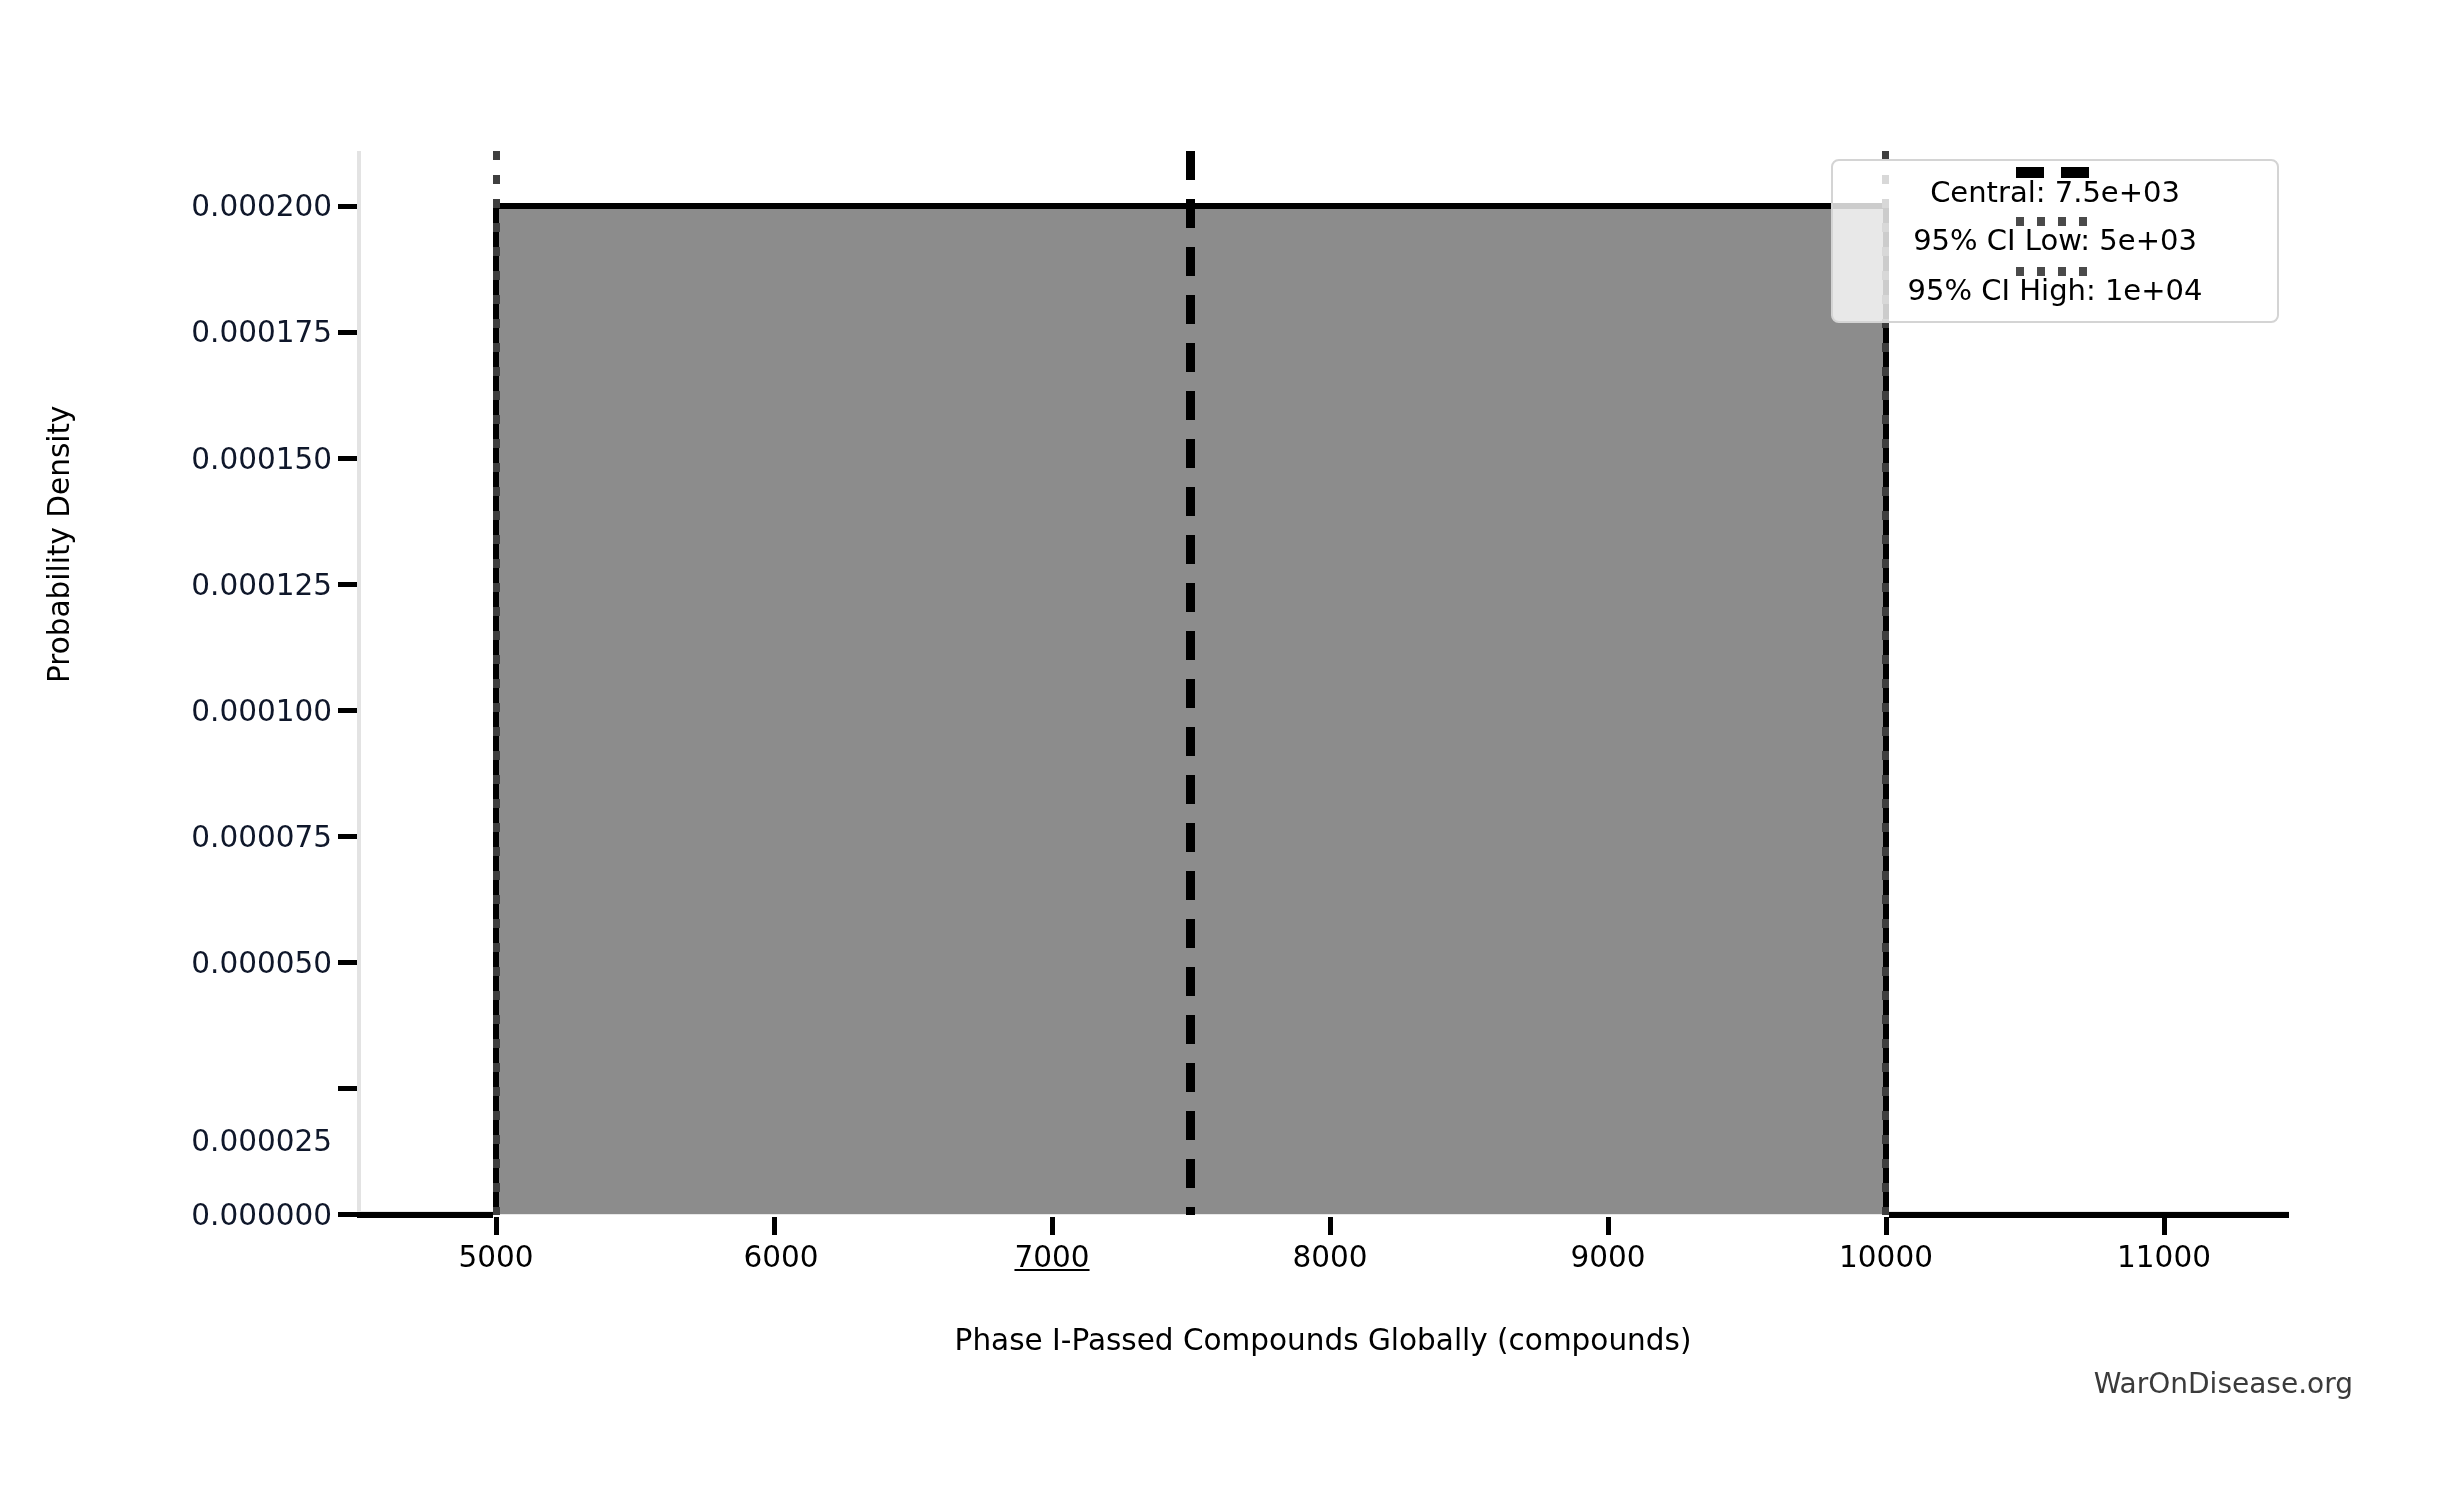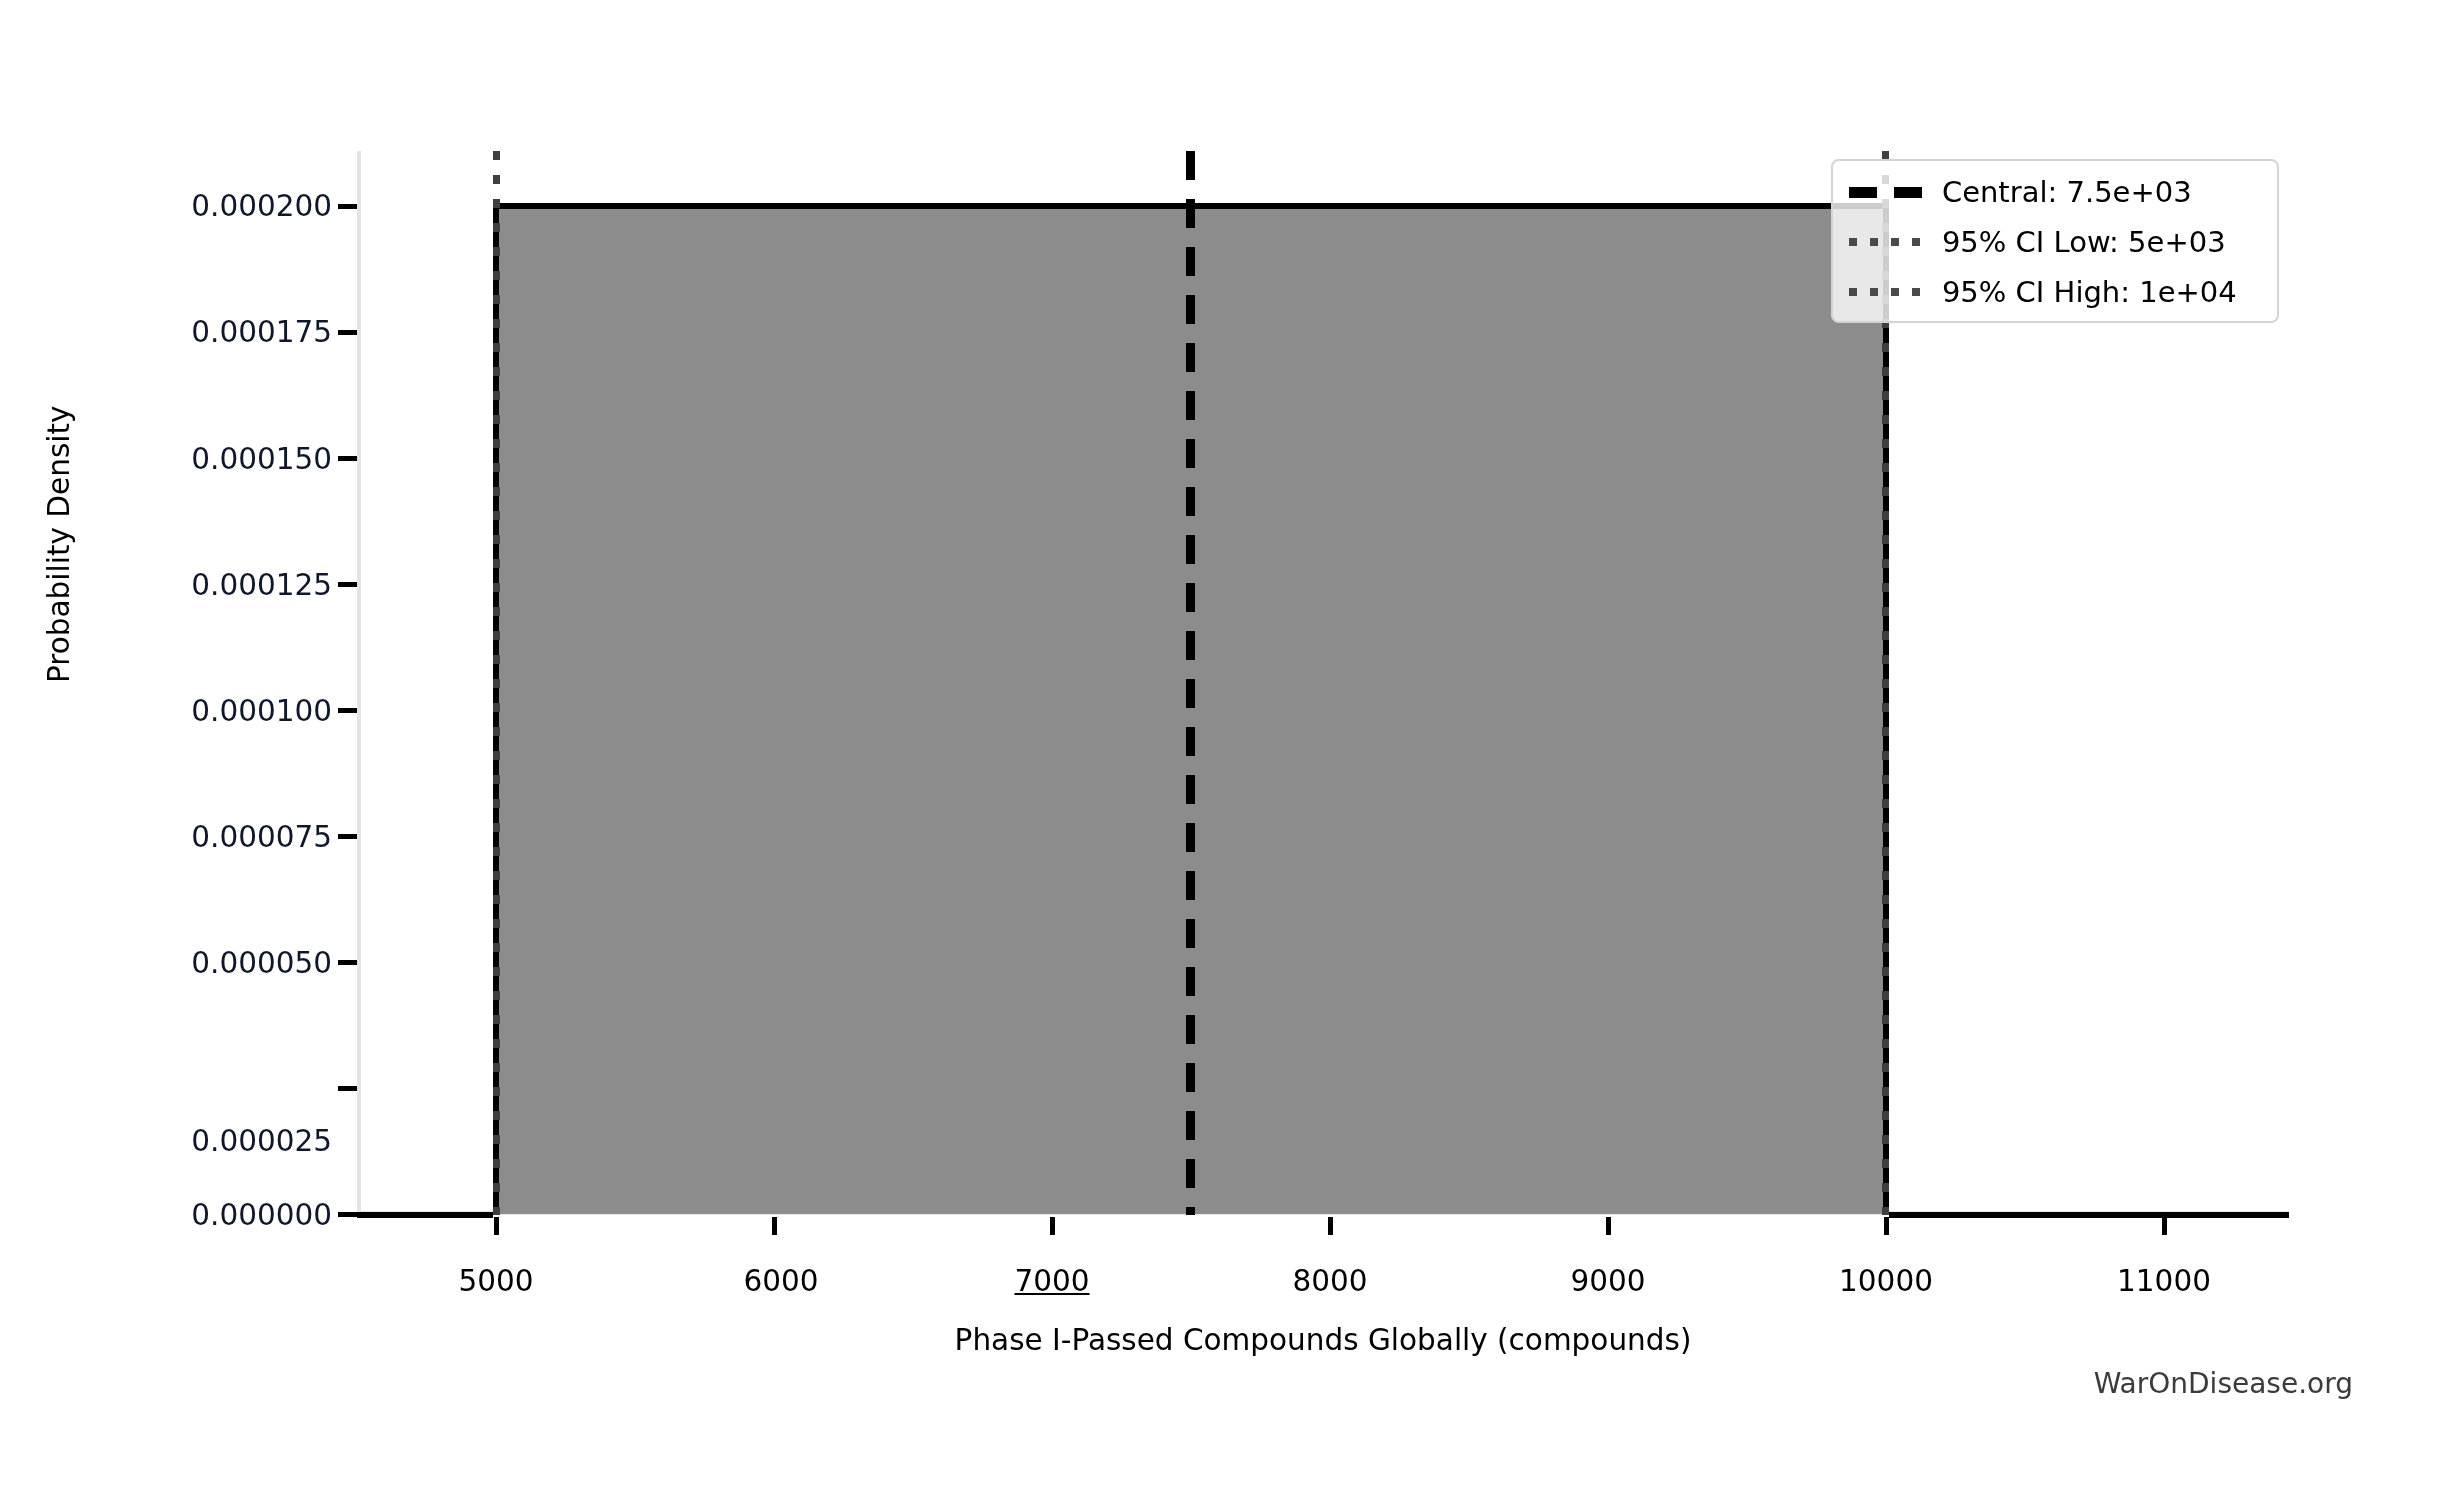--- a/index.html
+++ b/index.html
@@ -127,21 +127,21 @@
     position: absolute;
     top: 100%;
     margin-top: 1.6px;
     width: 4.7px;
     height: 18.6px;
     background: #000000;
   }
   .xtick-label {
     position: absolute;
     top: 100%;
-    margin-top: 49px;
+    margin-top: 25px;
     transform: translateX(-50%);
     font-size: 29.5px;
     color: #000000;
     white-space: nowrap;
   }
 
   
   #ylabel {
     position: absolute;
     left: 42px;
@@ -174,20 +174,21 @@
     border: 2.3px solid #d4d4d4;
     border-radius: 7.8px;
     box-sizing: border-box;
     padding: 6.2px 0 0 0;
   }
   .legend-row {
     position: relative;
     height: 50px;
     display: flex;
     align-items: center;
+    flex-direction: column;
   }
   .legend-swatch {
     width: 81px;
     min-width: 81px;
     height: 11px;
     margin-left: 15.5px;
     margin-right: 12.4px;
     position: relative;
   }
   .sw-dashed {

